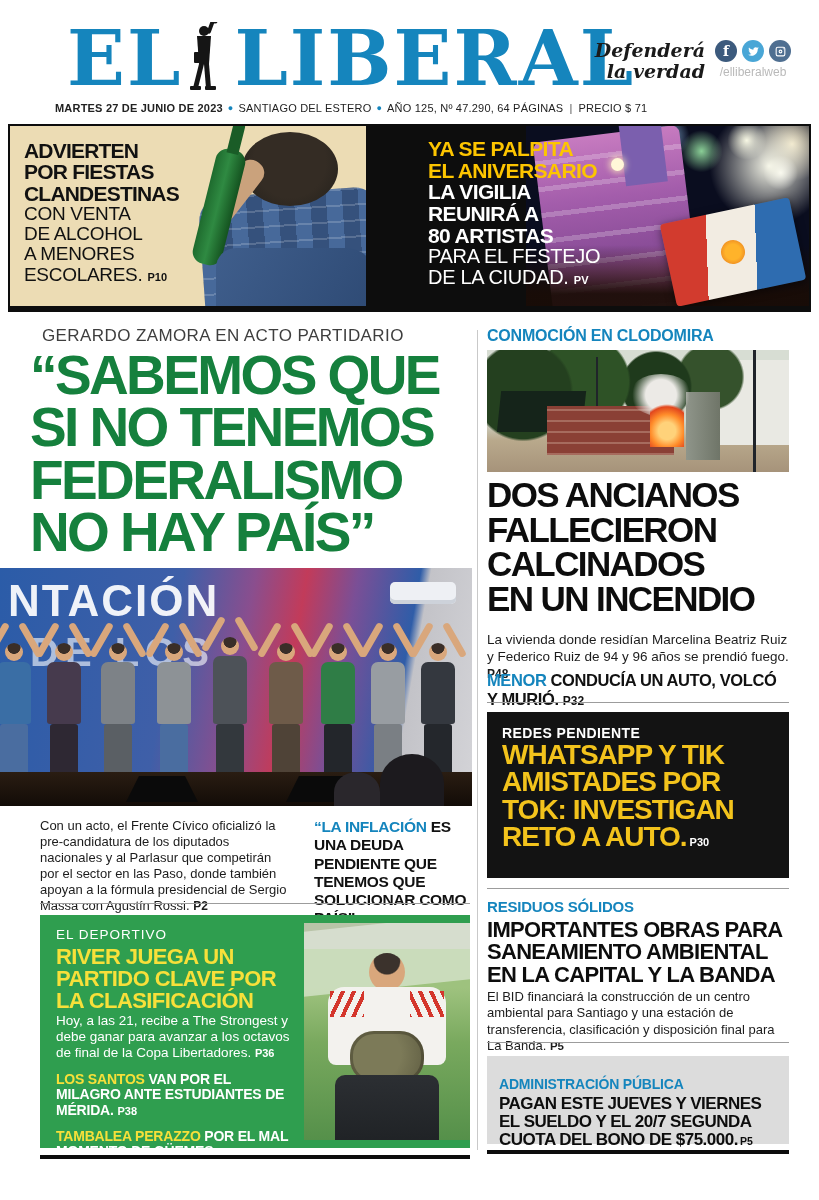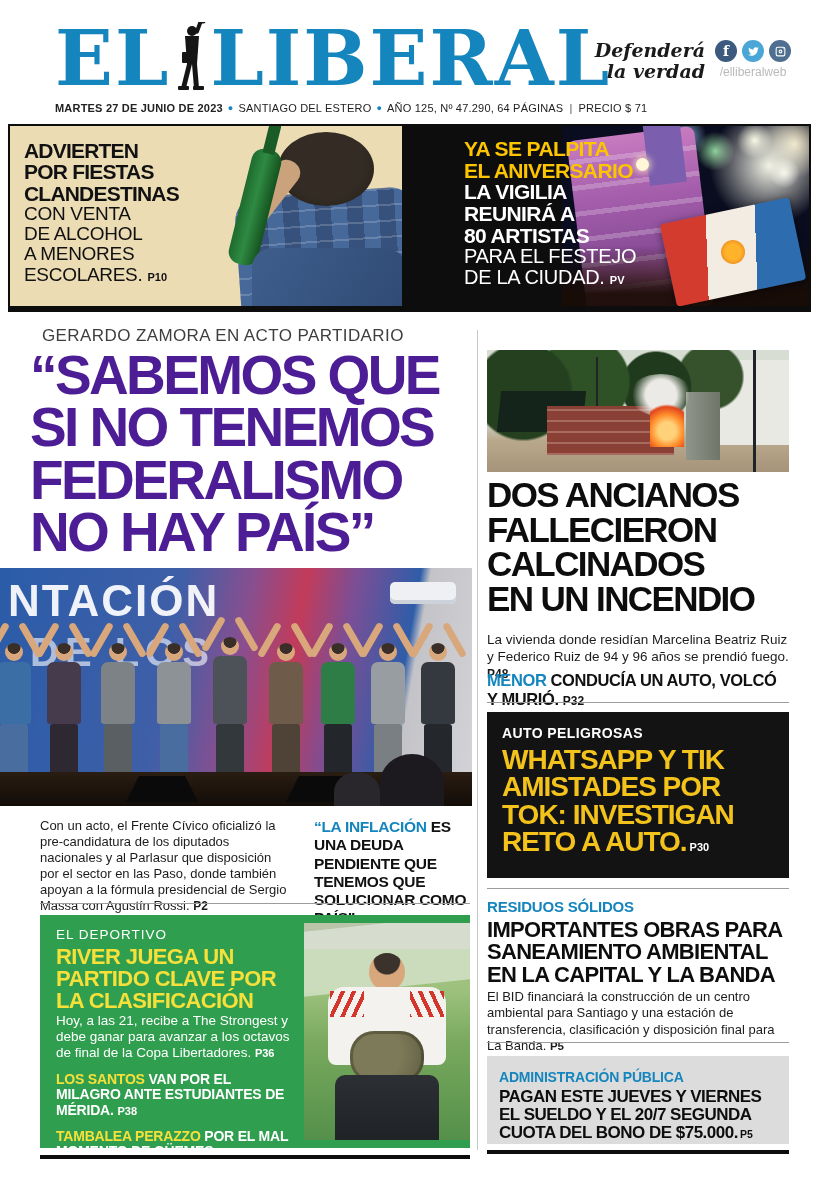--- a/index.html
+++ b/index.html
@@ -5,21 +5,21 @@
   * { margin:0; padding:0; box-sizing:border-box; }
   html,body { background:#f2f2f2; }
   .page {
     position:relative; width:819px; height:1200px; margin:0 auto;
     background:#fff; overflow:hidden;
     font-family:"Liberation Sans", sans-serif; color:#111;
   }
   
   .masthead { position:absolute; left:55px; top:22px; display:flex; align-items:flex-end; }
   .mast-title { font-family:"DejaVu Serif", serif; font-weight:700; color:#1585bd;
-    font-size:76px; line-height:.85; letter-spacing:2px; }
+    font-size:76px; line-height:.85; letter-spacing:2px;margin-left:12px; }
   .mast-statue { width:36px; height:70px; margin:0 2px; align-self:center; }
   .mast-right { position:absolute; right:28px; top:40px; display:flex; gap:10px; align-items:flex-start;justify-content:flex-end; }
   .slogan { font-family:"DejaVu Serif", serif; font-style:italic; font-weight:700;
     font-size:19px; line-height:1.1; text-align:right; color:#1a1a1a; }
   .social-col { display:flex; flex-direction:column; align-items:center; }
   .social-row { display:flex; gap:5px; }
   .sicon { width:22px; height:22px; border-radius:50%; display:flex; align-items:center;
     justify-content:center; color:#fff; }
   .sicon.fb { background:#3c5a7d; font-family:"DejaVu Serif",serif; font-weight:700; font-size:14px; }
   .sicon.tw { background:#49a6d6; }
@@ -28,21 +28,21 @@
   .handle { color:#b9b9b9; font-size:12px; margin-top:3px; }
   .dateline { position:absolute; left:55px; top:102px; font-size:11px; color:#222;
     letter-spacing:.2px; white-space:nowrap; }
   .dateline b { font-weight:700; }
   .dl-bullet { color:#1585bd; font-size:9px; margin:0 5px; vertical-align:1px; }
   .dl-pipe { color:#555; margin:0 6px; }
 
   
   .banner { position:absolute; left:8px; top:124px; width:803px; height:188px;
     border:2px solid #0d0d0d; border-bottom:6px solid #0d0d0d; display:flex; }
-  .ban-left { position:relative; width:392px; background:#ecdcb4; overflow:hidden;padding-left:46px; }
+  .ban-left { position:relative; width:356px; background:#ecdcb4; overflow:hidden;padding-left:46px; }
   .ban-left-text { position:absolute; left:14px; top:14px; z-index:3; }
   .blt-bold div { font-weight:900; font-size:21px; line-height:1.02; letter-spacing:-.8px; }
   .blt-reg div { font-size:19px; line-height:1.06; letter-spacing:-.3px; font-weight:400; }
   .pgref { font-weight:900; font-size:11px; letter-spacing:0; }
   
   .teen { position:absolute; right:0; top:0; width:180px; height:100%;
     background:linear-gradient(160deg,#cdb897,#a98f6b 70%,#8f males7a5c); overflow:hidden; }
   .teen .hair { position:absolute; top:6px; right:28px; width:96px; height:74px; border-radius:50%;
     background:radial-gradient(circle at 50% 40%, #342c24 55%, #23201b 100%); }
   .teen .shirt { position:absolute; top:66px; right:-16px; width:180px; height:130px;
@@ -93,21 +93,21 @@
     background:linear-gradient(100deg,#d23b2e 0 32%,#f2ece2 32% 66%,#2e6cb0 66%); }
   .flag::after { content:""; position:absolute; left:50%; top:50%; width:24px; height:24px;
     margin:-12px 0 0 -12px; border-radius:50%;
     background:radial-gradient(circle,#ffb32a 45%,#e2711d 100%); }
 
   
   .vdivider { position:absolute; left:477px; top:330px; width:1px; height:820px; background:#c9c9c9; }
 
   .lead-kicker { position:absolute; left:42px; top:326px; font-size:17px; color:#3e3e3e;
     letter-spacing:.4px; }
-  .lead-headline { position:absolute; left:30px; top:349px; width:445px; color:#4c1d95;
+  .lead-headline { position:absolute; left:30px; top:349px; width:445px; color:#15803d;
     font-weight:900; font-size:55px; line-height:.95; letter-spacing:-2.6px; }
 
   
   .stage { position:absolute; left:0; top:568px; width:472px; height:238px; overflow:hidden;
     background:linear-gradient(100deg,#2b5ca8 0%,#3f5fa8 36%,#8a4e8e 50%,#c23b5a 60%,#7a4f96 70%,#2f5da8 82%,#c3c3c8 84%,#d4d4d8 100%); }
   .bd-text1 { position:absolute; left:8px; top:8px; font-weight:900; font-size:44px;
     color:rgba(255,255,255,.92); letter-spacing:2px; }
   .bd-text2 { position:absolute; left:30px; top:62px; font-weight:900; font-size:40px;
     color:rgba(255,255,255,.6); letter-spacing:6px; }
   .ac-unit { position:absolute; right:16px; top:14px; width:66px; height:22px; border-radius:5px;
@@ -211,35 +211,35 @@
   .anc-deck .pgref { font-size:12px; }
   .menor { position:absolute; left:487px; top:671px; width:302px; font-weight:900; font-size:16.5px;
     letter-spacing:-.4px; }
   .menor .m-lead { color:#1585bd; }
   .menor .pgref { font-size:12px; }
   .hdiv-r1 { position:absolute; left:487px; top:702px; width:302px; height:1px; background:#9c9c9c; }
 
   .redes { position:absolute; left:487px; top:712px; width:302px; height:166px; background:#131313;
     padding:13px 15px; }
   .redes-kicker { color:#fff; font-weight:900; font-size:14px; letter-spacing:.4px; }
-  .redes-headline { margin-top:5px; color:#f3c31c; font-weight:900; font-size:28px; line-height:.98;
+  .redes-headline { color:#f3c31c; font-weight:900; font-size:28px; line-height:.98;
     letter-spacing:-1px; }
   .redes .pgref { color:#fff; font-size:11px; font-weight:700; letter-spacing:0; margin-left:3px; }
   .hdiv-r2 { position:absolute; left:487px; top:888px; width:302px; height:1px; background:#9c9c9c; }
 
   .res-kicker { position:absolute; left:487px; top:898px; font-size:15px; }
   .res-headline { position:absolute; left:487px; top:919px; width:305px; color:#0d0d0d;
     font-weight:900; font-size:22px; line-height:1.02; letter-spacing:-.7px; }
   .res-deck { position:absolute; left:487px; top:989px; width:302px; font-size:13px; line-height:1.25;
     color:#1c1c1c; }
   .res-deck .pgref { font-size:11.5px; }
   .hdiv-r3 { position:absolute; left:487px; top:1042px; width:302px; height:1px; background:#9c9c9c; }
 
   .admin { position:absolute; left:487px; top:1056px; width:302px; height:88px; background:#dcdcdc;
-    padding:13px 12px; }
+    padding:20px 12px; }
   .admin-kicker { font-size:14px; }
   .admin-headline { margin-top:3px; color:#0d0d0d; font-weight:900; font-size:17px; line-height:1.06;
     letter-spacing:-.5px; }
   .admin .pgref { font-size:10.5px; margin-left:2px; }
   .hrule-right { position:absolute; left:487px; top:1150px; width:302px; height:4px; background:#0d0d0d; }
 </style>
 </head>
 <body>
 
 <div class="page">
@@ -400,21 +400,21 @@
       </div>
     <div class="stage-floor"></div>
     <div class="spk spk1"></div>
     <div class="spk spk2"></div>
     <div class="photog ph2"></div>
     <div class="photog ph1"></div>
   </div>
 
   <div class="caption-row">
     <div class="caption">
-      <span>Con un acto, el Frente Cívico oficializó la pre-candidatura de los diputados nacionales y al Parlasur que disposición por el sector en las Paso, donde también apoyan a la fórmula presidencial de Sergio Massa con Agustín Rossi.</span>
+      <span>Con un acto, el Frente Cívico oficializó la pre-candidatura de los diputados nacionales y al Parlasur que competirán por el sector en las Paso, donde también apoyan a la fórmula presidencial de Sergio Massa con Agustín Rossi.</span>
       <span class="pgref">P2</span>
     </div>
     <div class="quote">
       <span class="q-lead">“LA INFLACIÓN</span><span> ES UNA DEUDA PENDIENTE QUE TENEMOS QUE SOLUCIONAR COMO PAÍS”</span>
     </div>
   </div>
   <div class="hdiv-left1"></div>
 
   <div class="sport">
     <div class="gk">
@@ -440,20 +440,21 @@
         <span class="pgref">P38</span>
       </div>
       <div class="sport-teaser">
         <span class="t-lead">TAMBALEA PERAZZO</span><span> POR EL MAL MOMENTO DE GÜEMES.</span>
         <span class="pgref">P43</span>
       </div>
     </div>
   </div>
   <div class="hrule-left"></div>
 
+  <div class="kicker-blue clod-kicker">CONMOCIÓN EN CLODOMIRA</div>
   <div class="fire">
     <div class="bldg"></div>
     <div class="foliage"></div>
     <div class="shed"></div>
     <div class="brick"></div>
     <div class="pillar"></div>
     <div class="smoke"></div>
     <div class="flame"></div>
     <div class="pole pole1"></div>
     <div class="pole pole2"></div>
@@ -468,21 +469,21 @@
     <span>La vivienda donde residían Marcelina Beatriz Ruiz y Federico Ruiz de 94 y 96 años se prendió fuego.</span>
     <span class="pgref">P48</span>
   </div>
   <div class="menor">
     <span class="m-lead">MENOR</span><span> CONDUCÍA UN AUTO, VOLCÓ Y MURIÓ.</span>
     <span class="pgref">P32</span>
   </div>
   <div class="hdiv-r1"></div>
 
   <div class="redes">
-    <div class="redes-kicker">AUTO PELIGROSAS</div>
+    <div class="redes-kicker">REDES PENDIENTE</div>
     <div class="redes-headline">
       <div>WHATSAPP Y TIK</div>
       <div>AMISTADES POR</div>
       <div>TOK: INVESTIGAN</div>
       <div><span>RETO A AUTO.</span><span class="pgref">P30</span></div>
     </div>
   </div>
   <div class="hdiv-r2"></div>
 
   <div class="kicker-blue res-kicker">RESIDUOS SÓLIDOS</div>

